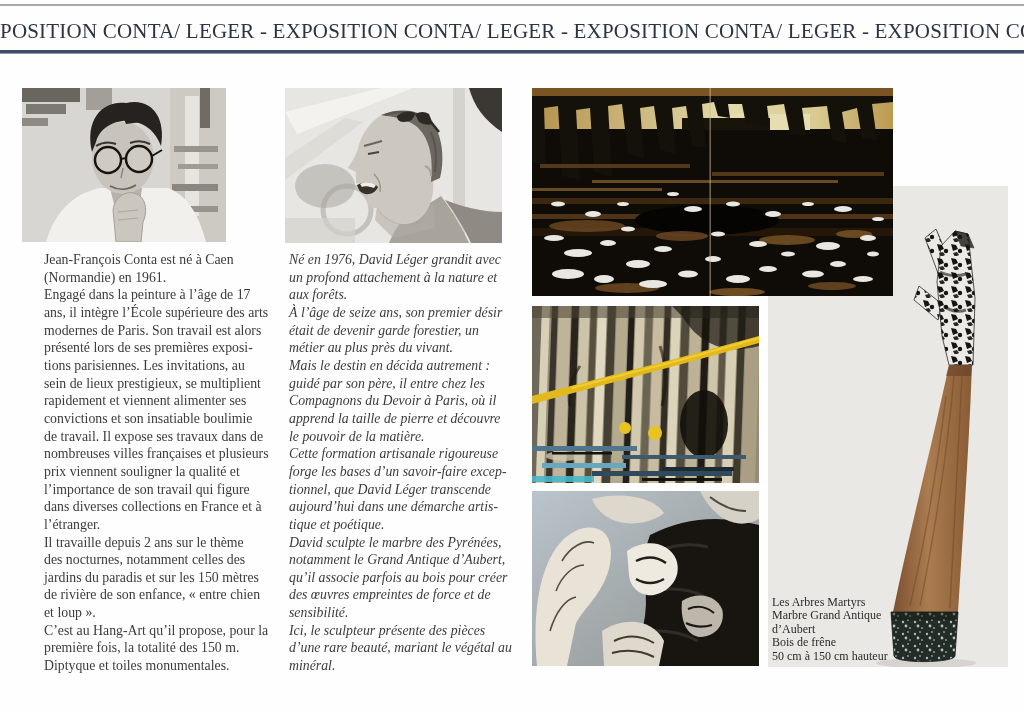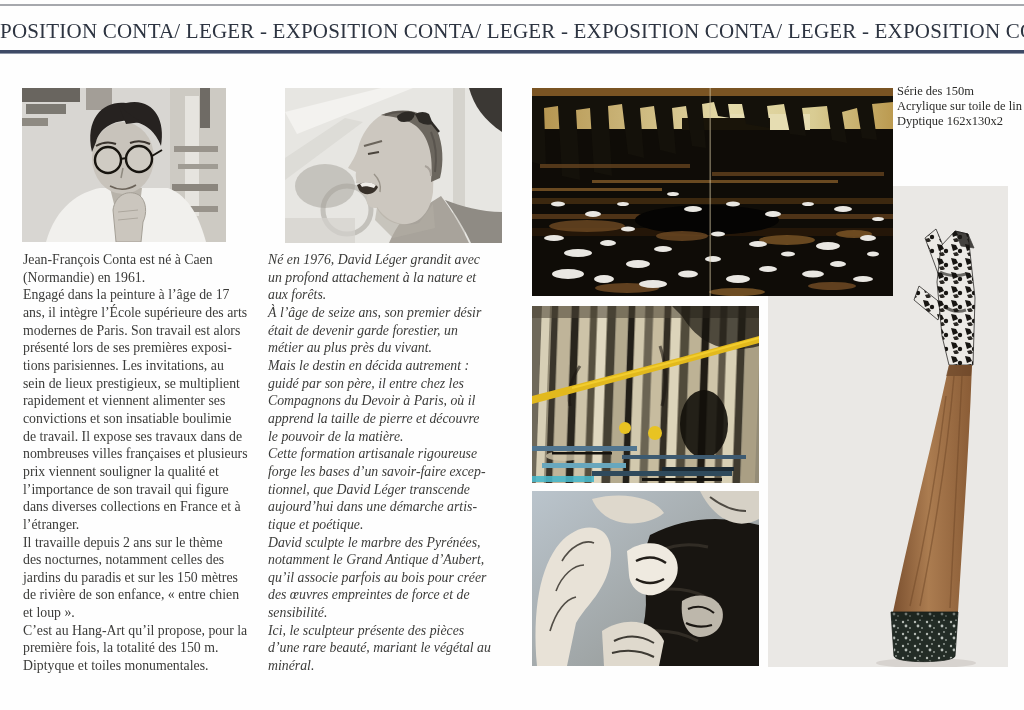--- a/index.html
+++ b/index.html
@@ -5,21 +5,21 @@
   html,body{margin:0;padding:0;background:#ffffff;}
   #canvas{position:relative;width:1024px;height:710px;background:#fefefe;overflow:hidden;
           font-family:"Liberation Serif", serif;color:#3b3b39;}
   .abs{position:absolute;}
   
   #rule-top{top:4px;left:0;width:1024px;height:2px;background:#a6a8ad;}
   #banner{top:15px;left:0;width:1024px;height:32px;overflow:hidden;white-space:pre;
           font-size:21px;line-height:32px;letter-spacing:.2px;color:#2d3441;}
   #rule-bottom{top:50px;left:0;width:1024px;height:3px;background:#3e4a66;border-bottom:1px solid #8e96a8;}
   
-  .bio{white-space:pre-line;font-size:13.8px;line-height:17.65px;color:#3b3b39;}
+  .bio{white-space:pre-line;font-size:13.8px;line-height:17.65px;color:#3b3b39;margin-left:21px;}
   #bio-conta{top:251px;left:23px;width:240px;}
   #bio-leger{top:251px;left:268px;width:238px;font-style:italic;}
   
   .caption{white-space:pre-line;color:#2b2b29;}
   #caption-painting{top:84px;left:897px;width:126px;font-size:12.5px;line-height:15.2px;}
   #caption-sculpture{top:596px;left:772px;width:130px;font-size:12px;line-height:13.4px;z-index:6;}
   
   #portrait-conta{top:88px;left:22px;width:204px;height:154px;}
   #portrait-leger{top:88px;left:285px;width:217px;height:155px;}
   #painting-diptych{top:88px;left:532px;width:361px;height:208px;z-index:3;}
@@ -337,17 +337,19 @@
         <path d="M168,0 L227,0 L227,28 C205,40 182,28 168,0 Z" fill="#d6d1c6"></path>
         <path d="M178,6 q18,14 36,14" stroke="#2c2822" stroke-width="2" fill="none" opacity=".8"></path>
         <path d="M70,140 C95,124 122,130 132,150 L127,175 L72,175 Z" fill="#dfd9cd"></path>
         <path d="M82,150 q20,-10 40,2 M80,162 q22,-6 42,4" stroke="#221e19" stroke-width="2" fill="none" opacity=".85"></path>
         <path d="M150,110 C166,100 184,104 190,118 C194,132 184,146 168,146 C156,145 148,132 150,110 Z" fill="#cfc9bd" opacity=".9"></path>
         <path d="M156,118 q14,-6 26,4 M154,132 q12,6 26,2" stroke="#1c1814" stroke-width="2.2" fill="none"></path>
       </g>
     </svg>
   </div>
 
-  <div class="abs caption" id="caption-painting">Série des 150m
-Acrylique sur toile de lin
-Dyptique 162x130x2</div>
+  <div class="abs caption" id="caption-sculpture">Les Arbres Martyrs
+Marbre Grand Antique
+d’Aubert
+Bois de frêne
+50 cm à 150 cm hauteur</div>
 
 </div>
 
 </body></html>

